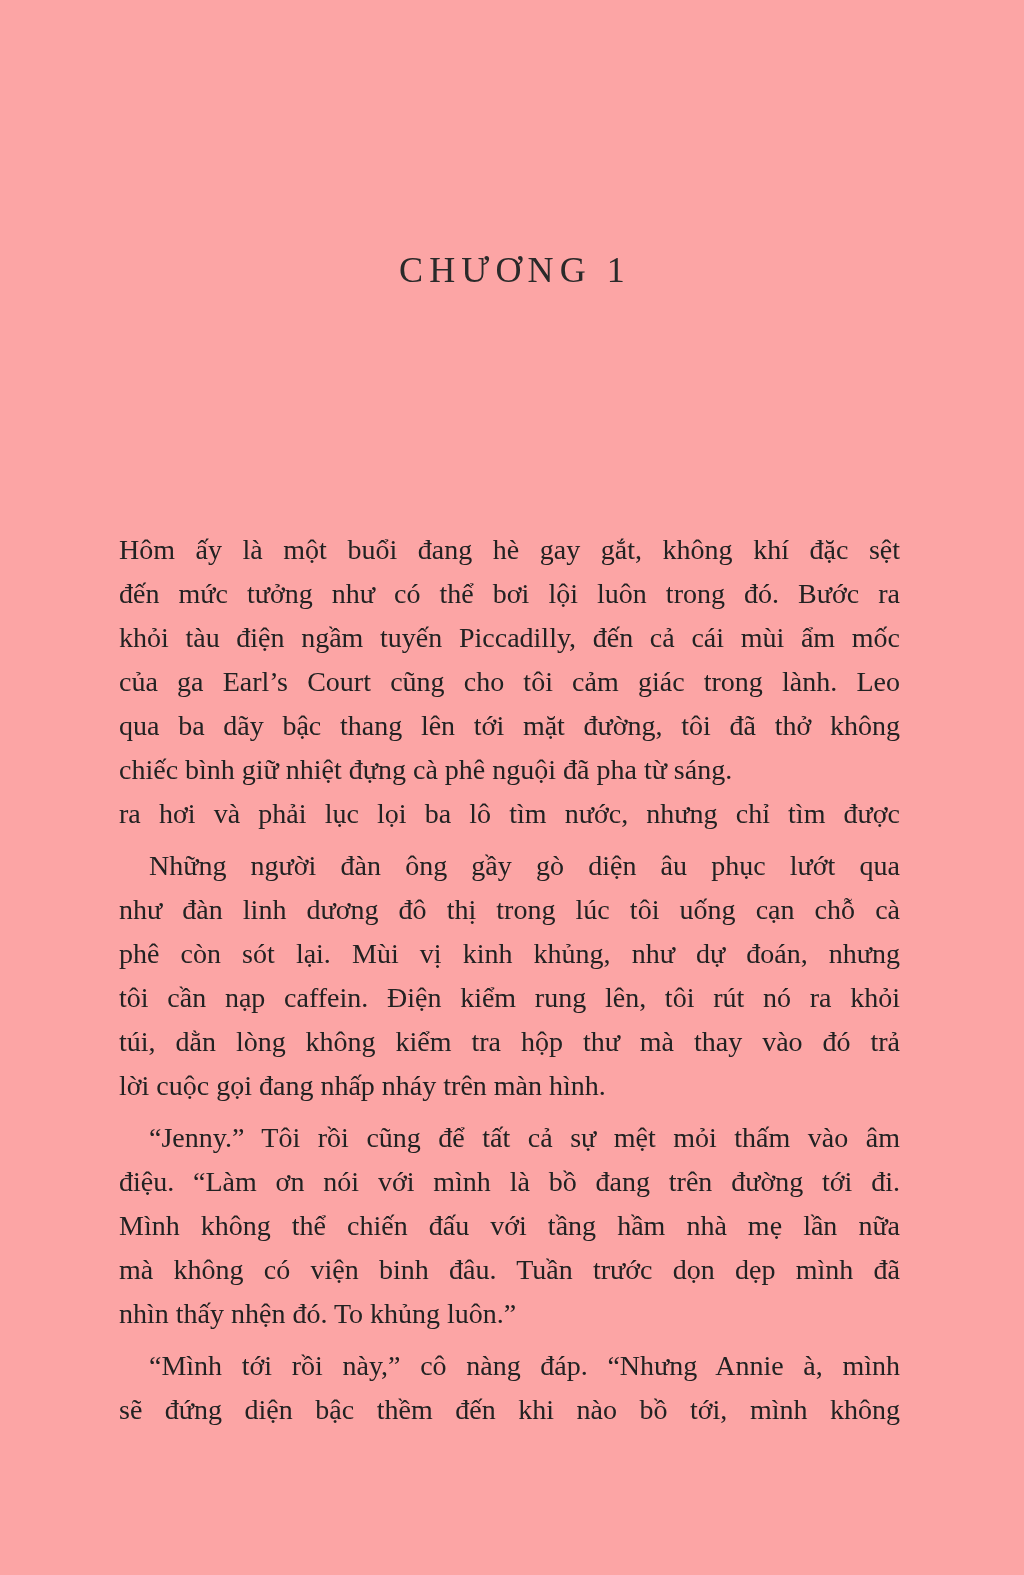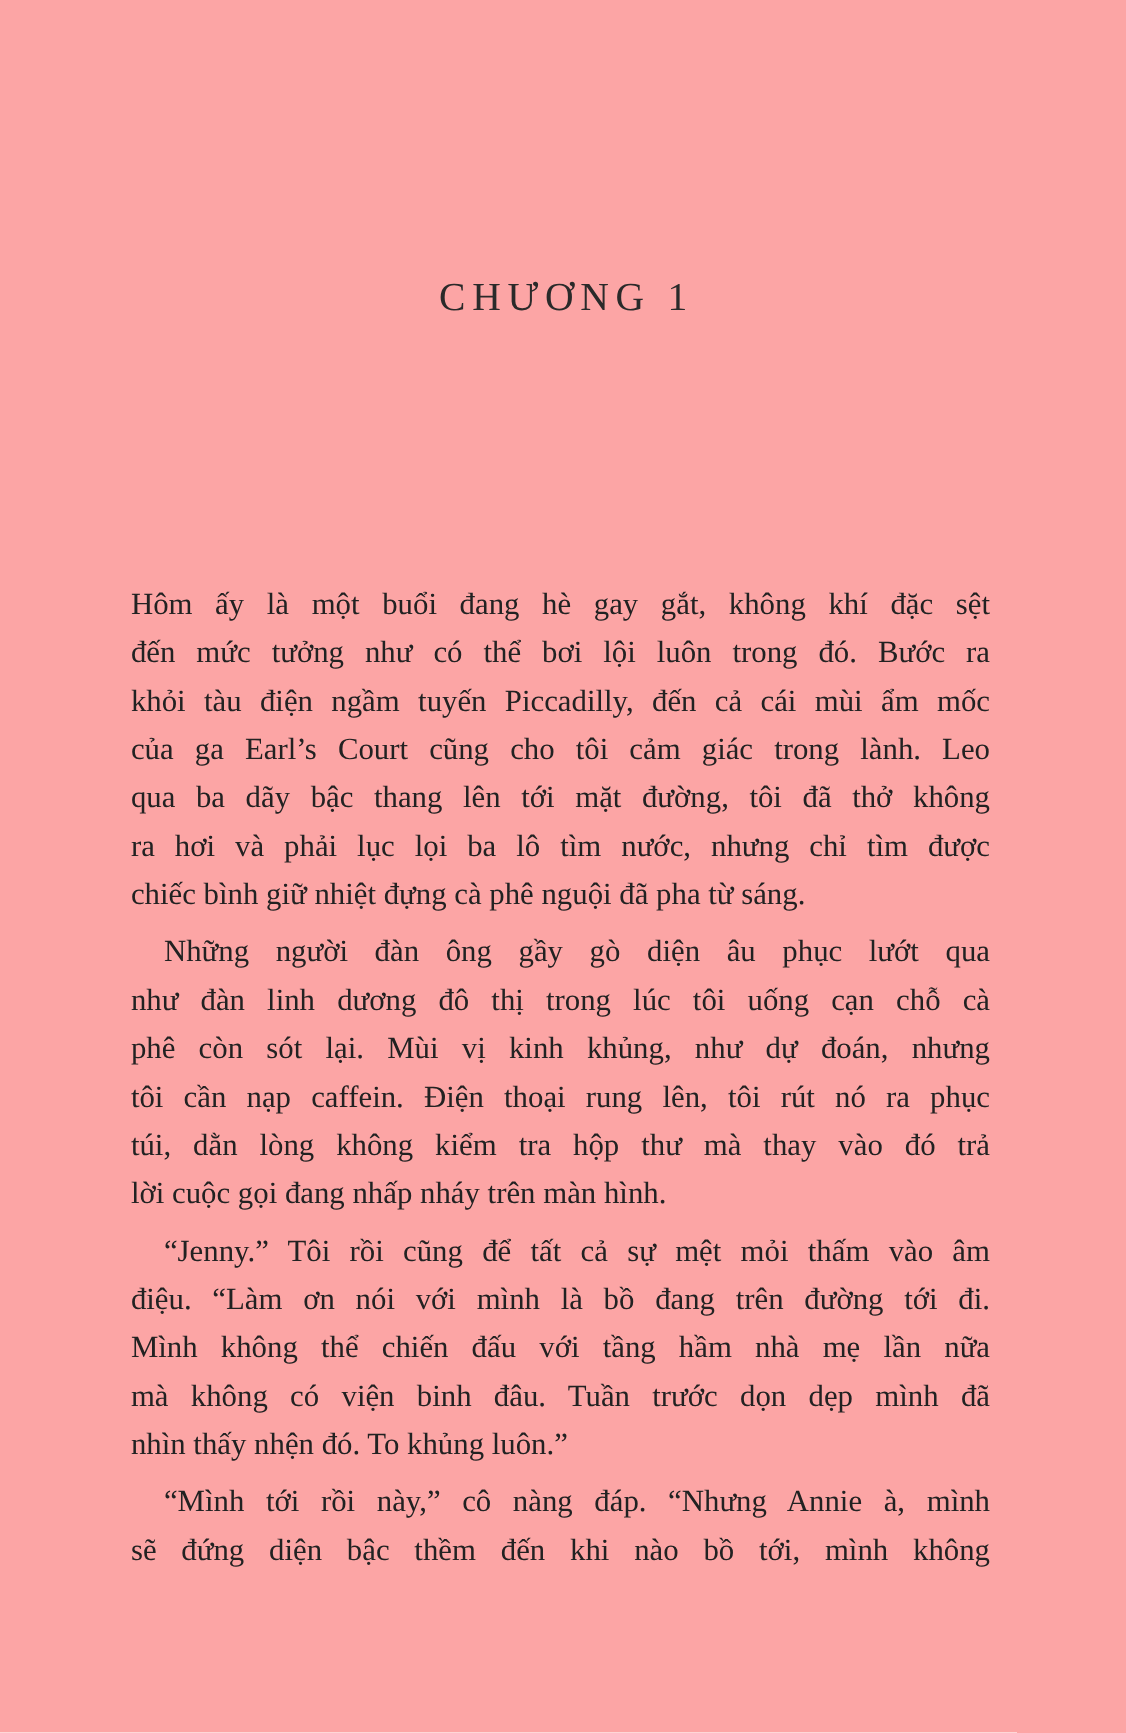--- a/index.html
+++ b/index.html
@@ -58,29 +58,29 @@
   <h1 class="chapter-heading">CHƯƠNG 1</h1>
 
   <div class="content">
 
     <div class="para">
       <div class="line">Hôm ấy là một buổi đang hè gay gắt, không khí đặc sệt</div>
       <div class="line">đến mức tưởng như có thể bơi lội luôn trong đó. Bước ra</div>
       <div class="line">khỏi tàu điện ngầm tuyến Piccadilly, đến cả cái mùi ẩm mốc</div>
       <div class="line">của ga Earl’s Court cũng cho tôi cảm giác trong lành. Leo</div>
       <div class="line">qua ba dãy bậc thang lên tới mặt đường, tôi đã thở không</div>
+      <div class="line natural">chiếc bình giữ nhiệt đựng cà phê nguội đã pha từ sáng.</div>
       <div class="line">ra hơi và phải lục lọi ba lô tìm nước, nhưng chỉ tìm được</div>
-      <div class="line natural">chiếc bình giữ nhiệt đựng cà phê nguội đã pha từ sáng.</div>
     </div>
 
     <div class="para">
       <div class="line indent">Những người đàn ông gầy gò diện âu phục lướt qua</div>
       <div class="line">như đàn linh dương đô thị trong lúc tôi uống cạn chỗ cà</div>
       <div class="line">phê còn sót lại. Mùi vị kinh khủng, như dự đoán, nhưng</div>
-      <div class="line">tôi cần nạp caffein. Điện thoại rung lên, tôi rút nó ra phục</div>
+      <div class="line">tôi cần nạp caffein. Điện kiểm rung lên, tôi rút nó ra khỏi</div>
       <div class="line">túi, dằn lòng không kiểm tra hộp thư mà thay vào đó trả</div>
       <div class="line natural">lời cuộc gọi đang nhấp nháy trên màn hình.</div>
     </div>
 
     <div class="para">
       <div class="line indent">“Jenny.” Tôi rồi cũng để tất cả sự mệt mỏi thấm vào âm</div>
       <div class="line">điệu. “Làm ơn nói với mình là bồ đang trên đường tới đi.</div>
       <div class="line">Mình không thể chiến đấu với tầng hầm nhà mẹ lần nữa</div>
       <div class="line">mà không có viện binh đâu. Tuần trước dọn dẹp mình đã</div>
       <div class="line natural">nhìn thấy nhện đó. To khủng luôn.”</div>

